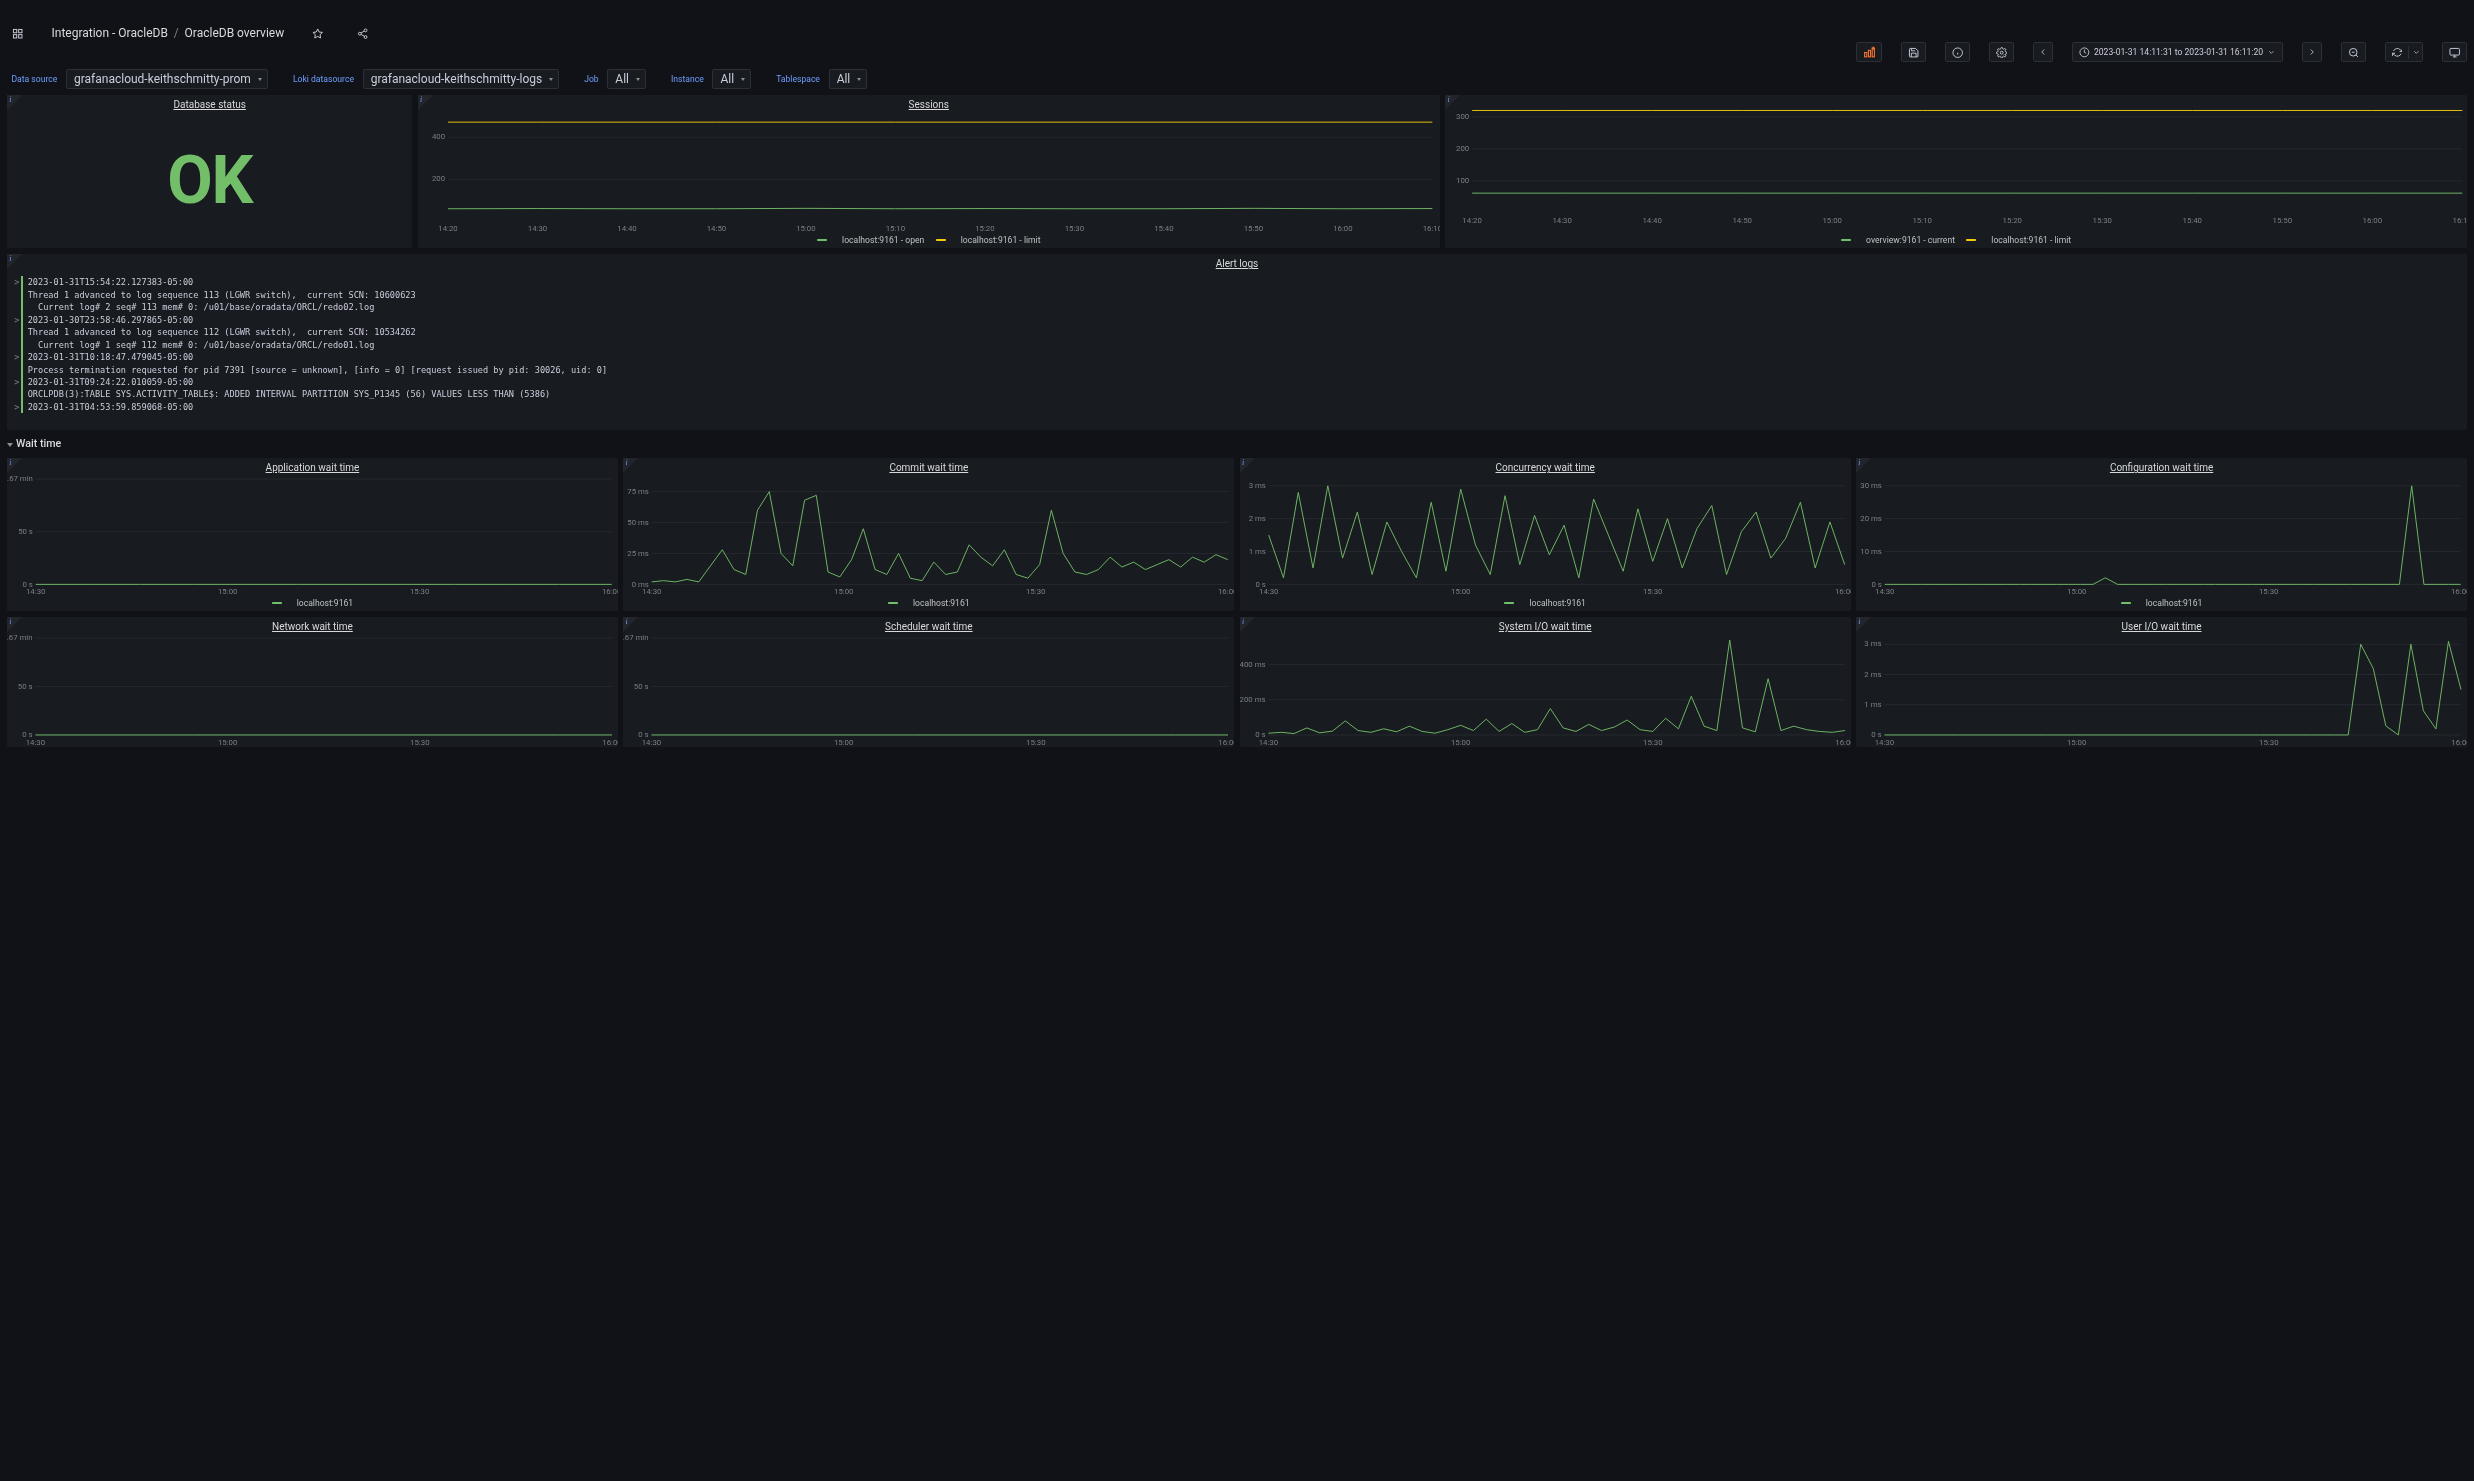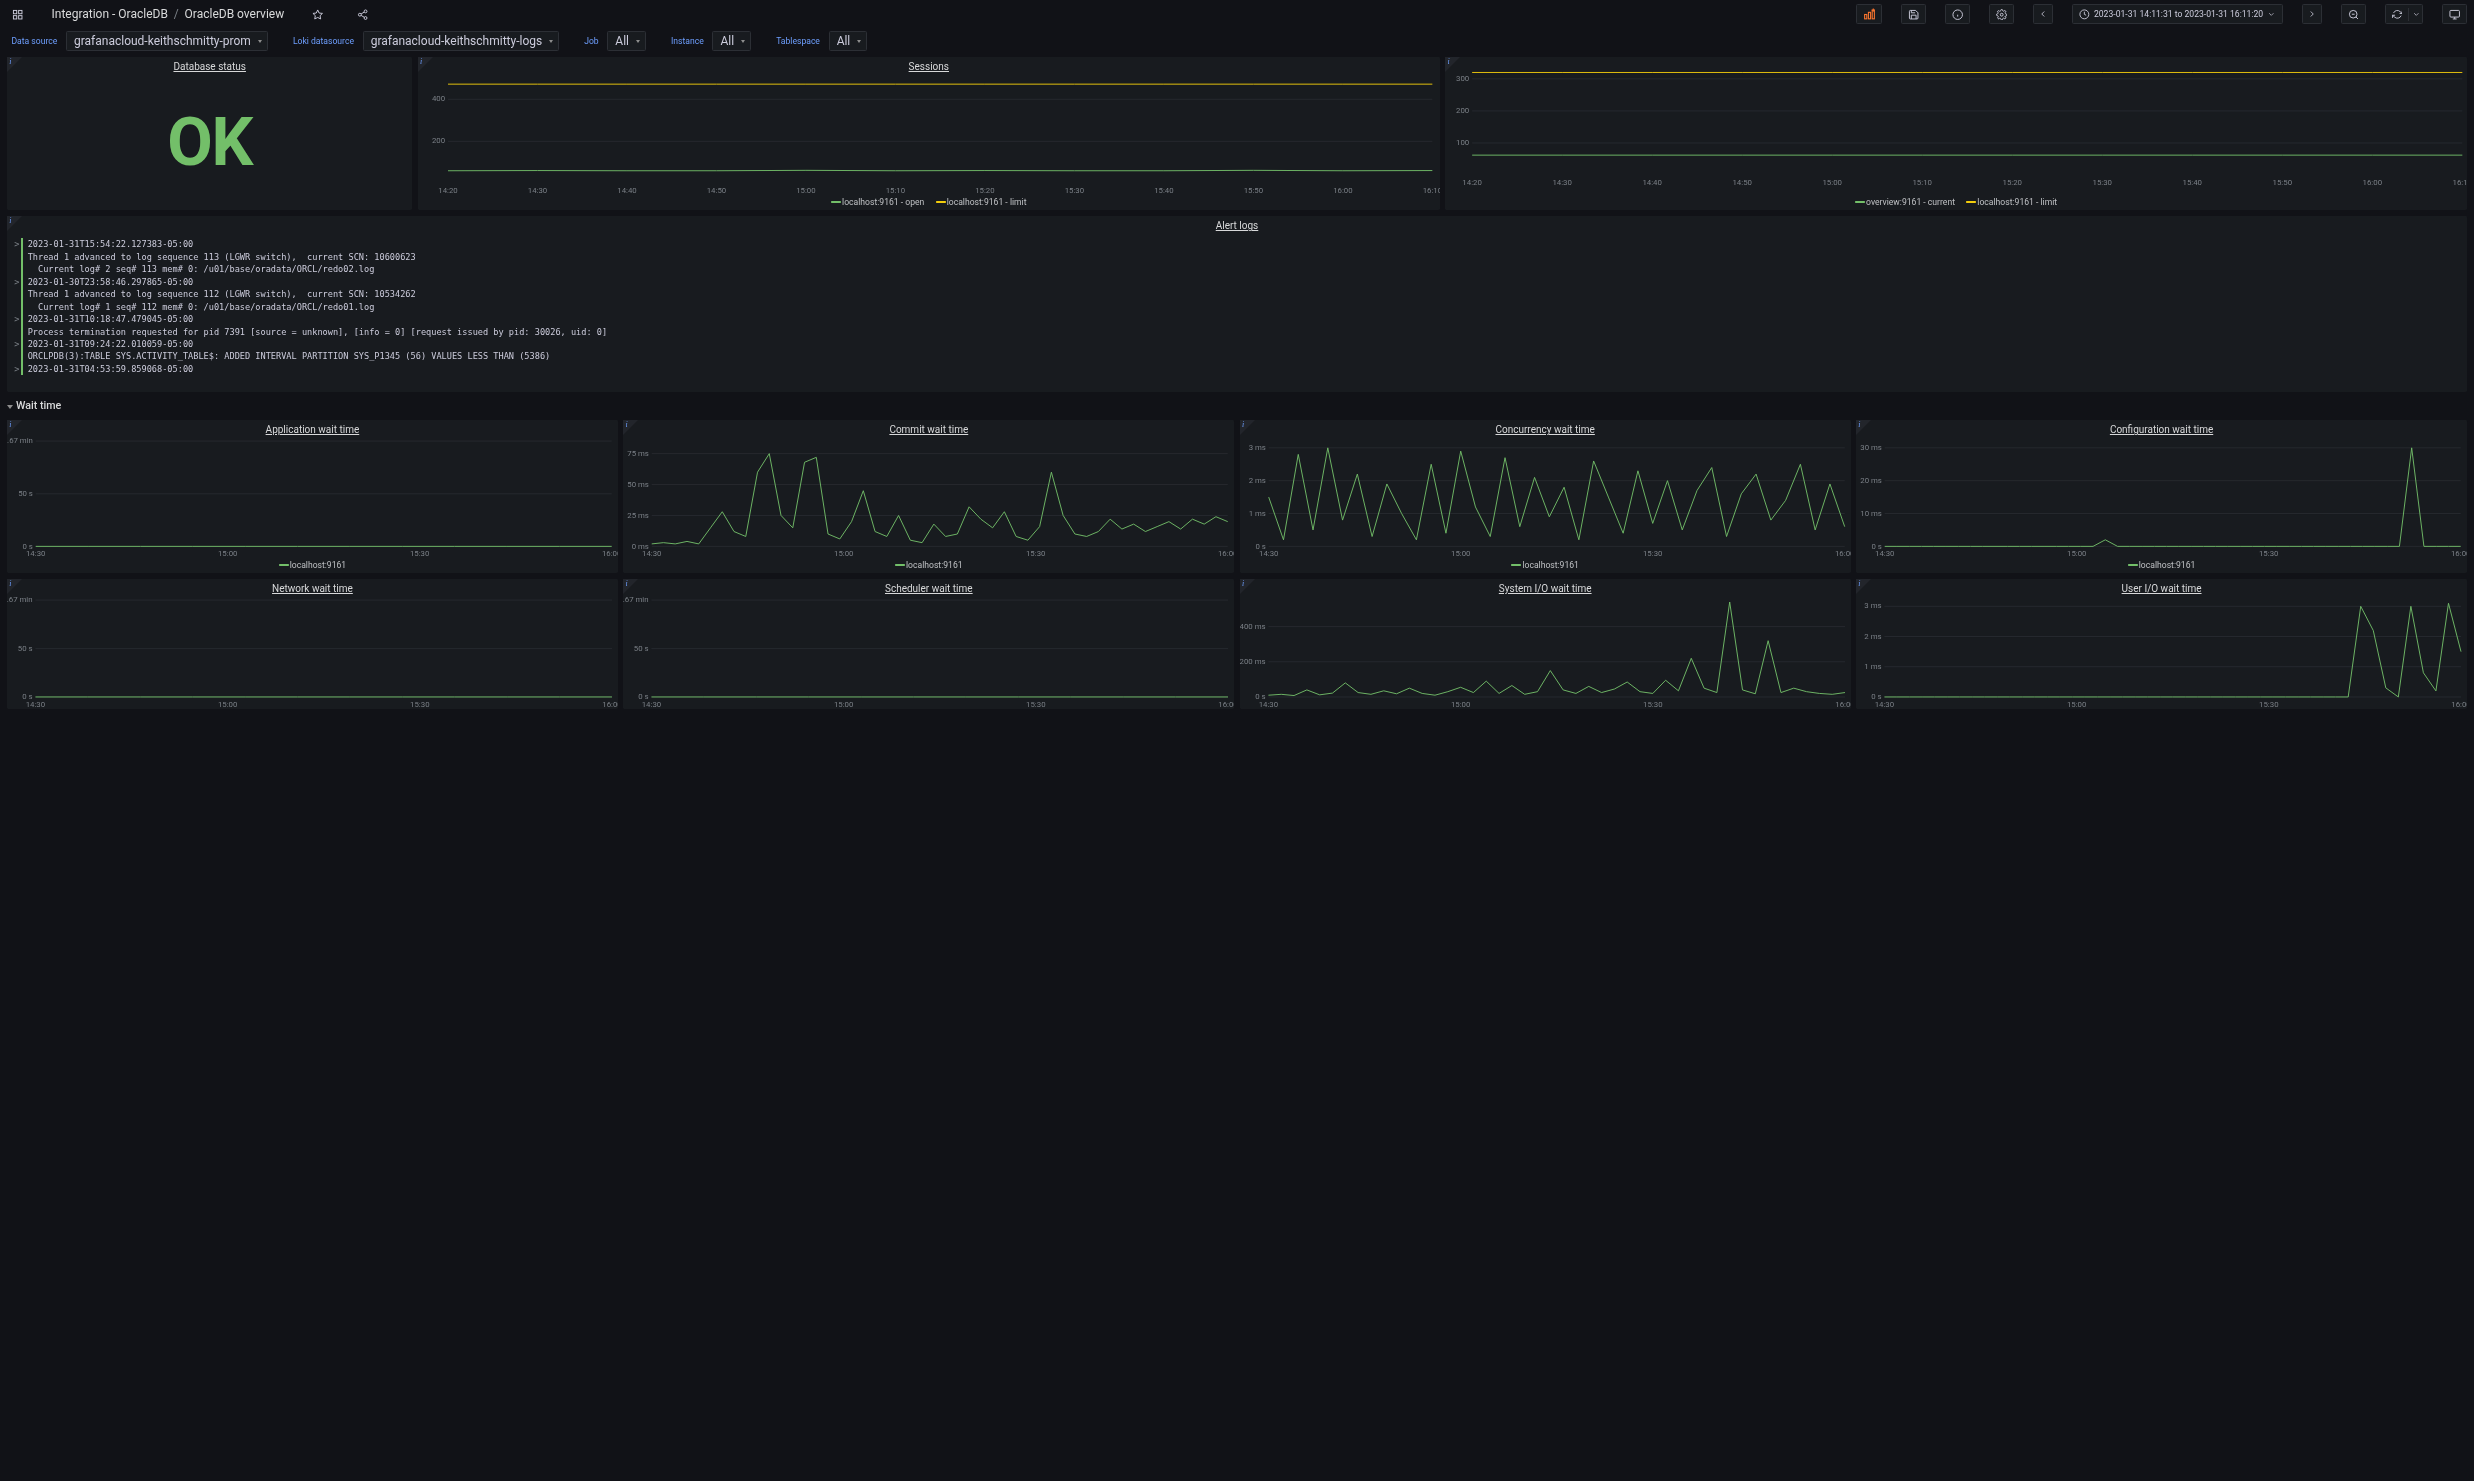--- a/index.html
+++ b/index.html
@@ -21,21 +21,21 @@
 .breadcrumb { font-size: 12px; color: #d8d9da; }
 .breadcrumb .slash { color: #7b8087; margin: 0 2.9px; }
 .icon-btn {
   width: 21.4px; height: 18.6px;
   display: flex; align-items: center; justify-content: center;
   border-radius: 1.4px;
   color: #ccccdc;
   cursor: pointer;
 }
 .icon-btn svg { width: 11.4px; height: 11.4px; }
-.toolbar-right { display: flex; gap: 19px; align-items: flex-start; }
+.toolbar-right { display: flex; gap: 19px; align-items: flex-start; margin-top: 38px; }
 .tool-box {
   background: #181b1f;
   border: 0.7px solid #2c2f35;
   border-radius: 1.4px;
   height: 20px;
   display: flex;
   align-items: center;
   padding: 0 5.7px;
   cursor: pointer;
   font-size: 8.6px;
@@ -122,21 +122,21 @@
 }
 .chart-svg { width: 100%; height: 100%; }
 .legend {
   display: flex;
   gap: 11.4px;
   justify-content: center;
   font-size: 8.6px;
   padding: 1.4px 0 2.9px;
   color: #bfc1c4;
 }
-.legend-item { display: flex; align-items: center; gap: 1px; }
+.legend-item { display: flex; align-items: center; gap: 15px; }
 .legend-swatch { width: 10px; height: 2.1px; border-radius: 0.7px; }
 
 .row-title {
   grid-column: 1 / -1;
   display: flex; align-items: center;
   color: #d8d9da;
   font-size: 10.7px;
   cursor: pointer;
   gap: 2.9px;
   font-weight: 500;

